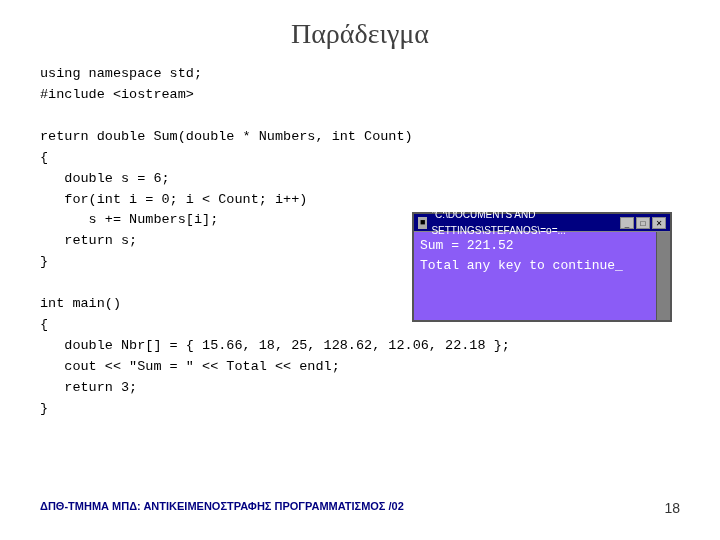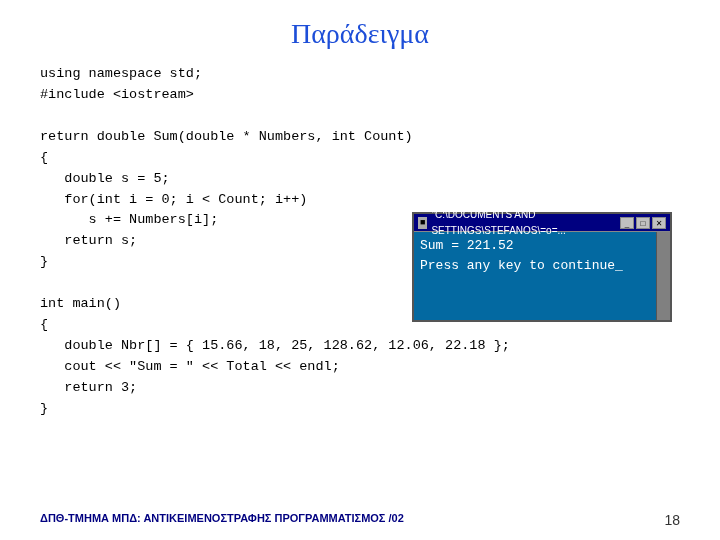--- a/index.html
+++ b/index.html
@@ -9,21 +9,21 @@
       background: #ffffff;
       font-family: Arial, sans-serif;
       overflow: hidden;
       position: relative;
     }
 
     .page-title {
       text-align: center;
       font-size: 28px;
       font-weight: normal;
-      color: #1d4ed8;
+      color: #404040;
       padding-top: 18px;
       padding-bottom: 14px;
       font-family: Georgia, serif;
     }
 
     .code-area {
       padding: 0 40px;
       font-family: 'Courier New', Courier, monospace;
       font-size: 13.5px;
       color: #000;
@@ -95,21 +95,21 @@
       font-size: 8px;
       color: #000;
       text-align: center;
       line-height: 11px;
       font-family: Arial, sans-serif;
       cursor: pointer;
     }
 
     .console-body {
       padding: 4px 6px;
-      background: #0369a1;
+      background: #8b5cf6;
       height: calc(100% - 18px);
       overflow: hidden;
     }
 
     .console-text {
       color: #ffffff;
       font-size: 13px;
       white-space: pre;
       line-height: 1.5;
     }
@@ -119,21 +119,21 @@
       right: 0;
       top: 18px;
       width: 14px;
       height: calc(100% - 18px);
       background: #808080;
       border-left: 1px solid #555;
     }
 
     .footer {
       position: absolute;
-      bottom: 12px;
+      bottom: 24px;
       left: 0;
       right: 0;
       display: flex;
       justify-content: space-between;
       padding: 0 40px;
       font-family: Arial, sans-serif;
       font-size: 11px;
     }
 
     .footer-left {
@@ -151,21 +151,21 @@
 <body>
 
 <h1 class="page-title">Παράδειγμα</h1>
 
 <div class="code-area">
   <div class="code-line">using namespace std;</div>
   <div class="code-line">#include &lt;iostream&gt;</div>
   <div class="code-line">&nbsp;</div>
   <div class="code-line">return double Sum(double * Numbers, int Count)</div>
   <div class="code-line">{</div>
-  <div class="code-line">   double s = 5;</div>
+  <div class="code-line">   double s = 6;</div>
   <div class="code-line">   for(int i = 0; i &lt; Count; i++)</div>
   <div class="code-line">      s += Numbers[i];</div>
   <div class="code-line">   return s;</div>
   <div class="code-line">}</div>
   <div class="code-line">&nbsp;</div>
   <div class="code-line">int main()</div>
   <div class="code-line">{</div>
   <div class="code-line">   double Nbr[] = { 15.66, 18, 25, 128.62, 12.06, 22.18 };</div>
   <div class="code-line">   cout &lt;&lt; "Sum = " &lt;&lt; Total &lt;&lt; endl;</div>
   <div class="code-line">   return 3;</div>
@@ -178,21 +178,21 @@
         <span class="console-title-text">"C:\DOCUMENTS AND SETTINGS\STEFANOS\=o=...</span>
       </div>
       <div class="console-controls">
         <span class="ctrl-btn">_</span>
         <span class="ctrl-btn">□</span>
         <span class="ctrl-btn">✕</span>
       </div>
     </div>
     <div class="console-body">
       <div class="console-text">Sum = 221.52</div>
-      <div class="console-text">Press any key to continue_</div>
+      <div class="console-text">Total any key to continue_</div>
     </div>
     <div class="console-scrollbar"></div>
   </div>
 </div>
 
 <div class="footer">
   <span class="footer-left">ΔΠΘ-ΤΜΗΜΑ ΜΠΔ: ΑΝΤΙΚΕΙΜΕΝΟΣΤΡΑΦΗΣ ΠΡΟΓΡΑΜΜΑΤΙΣΜΟΣ /02</span>
   <span class="footer-right">18</span>
 </div>
 

